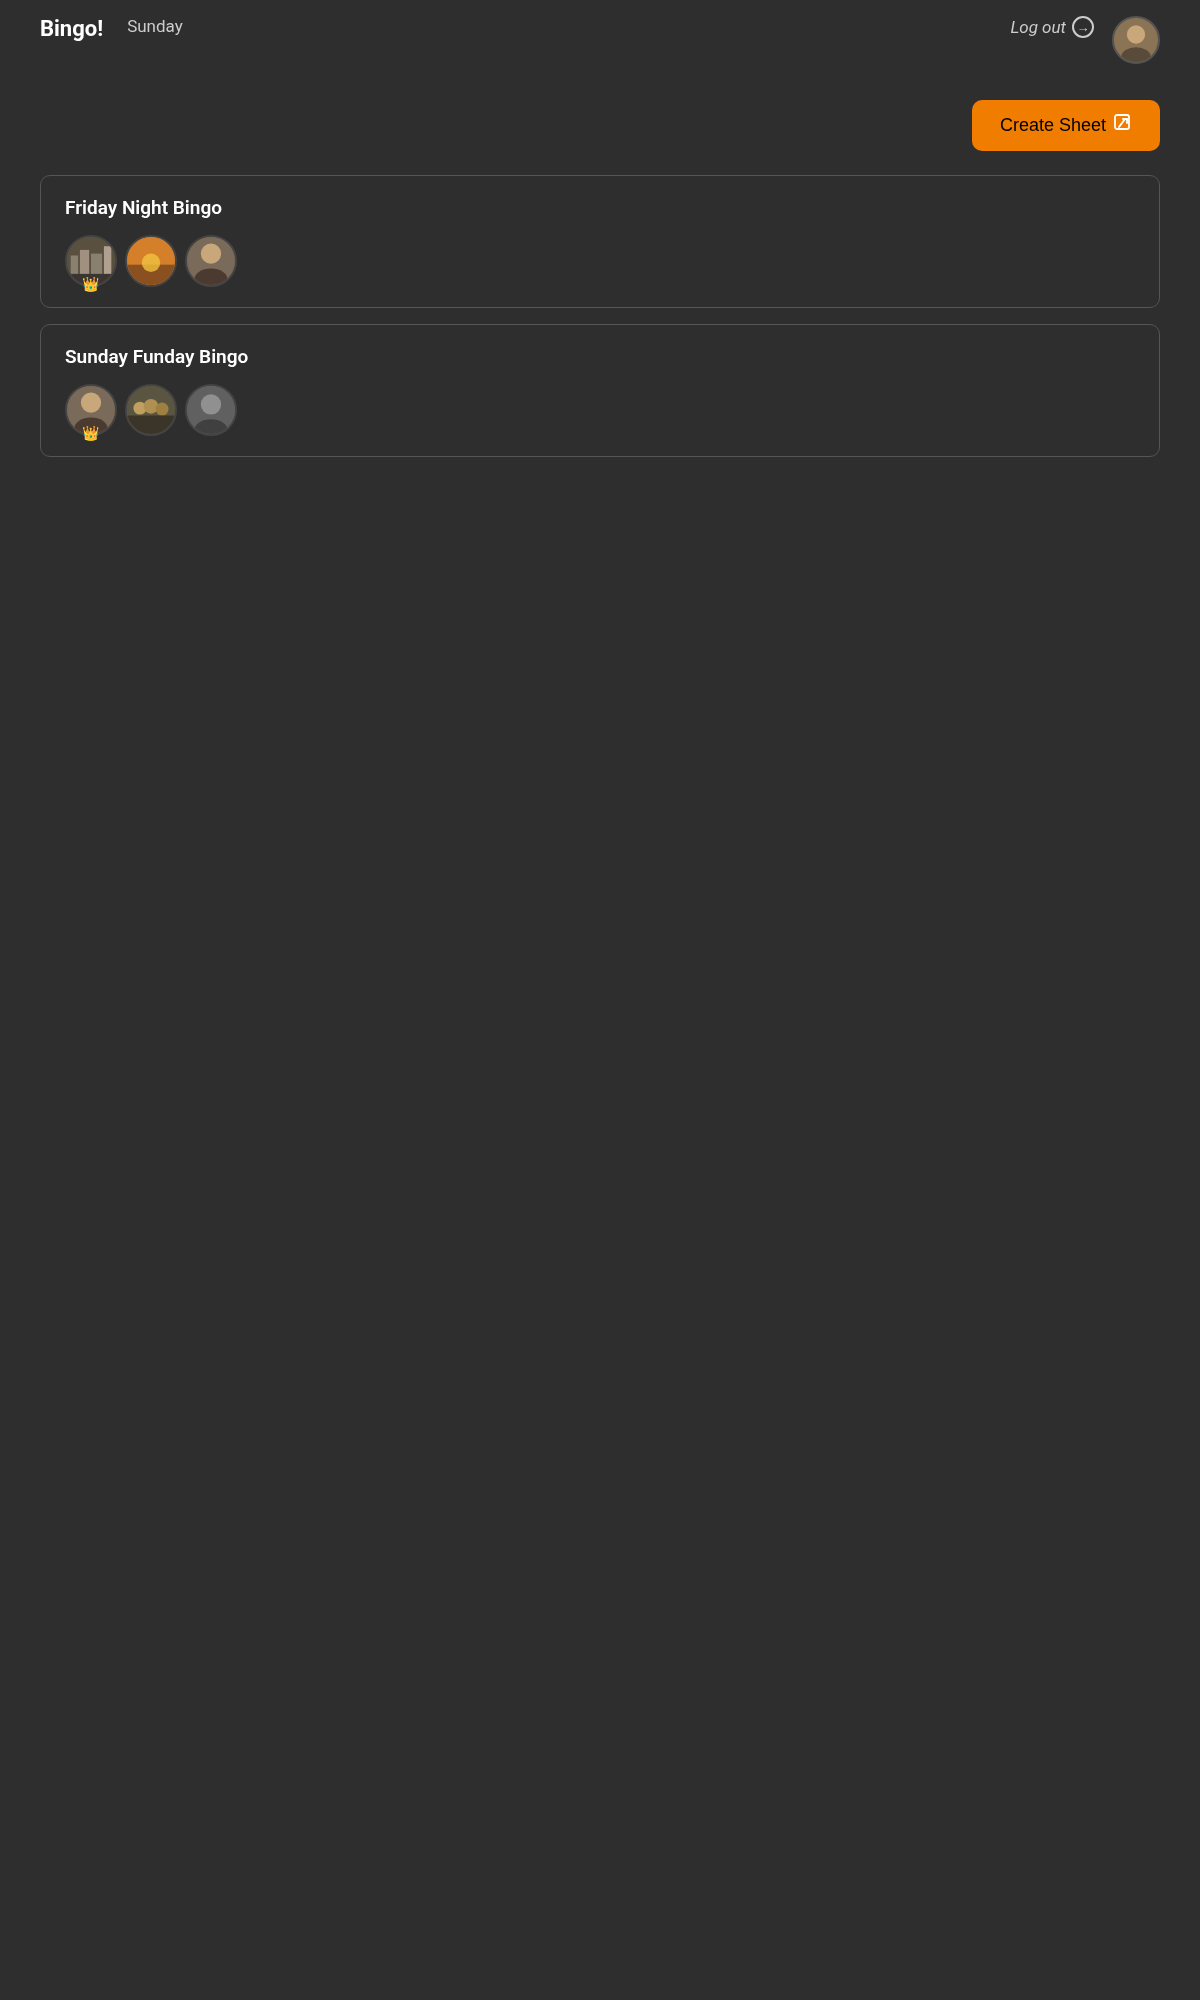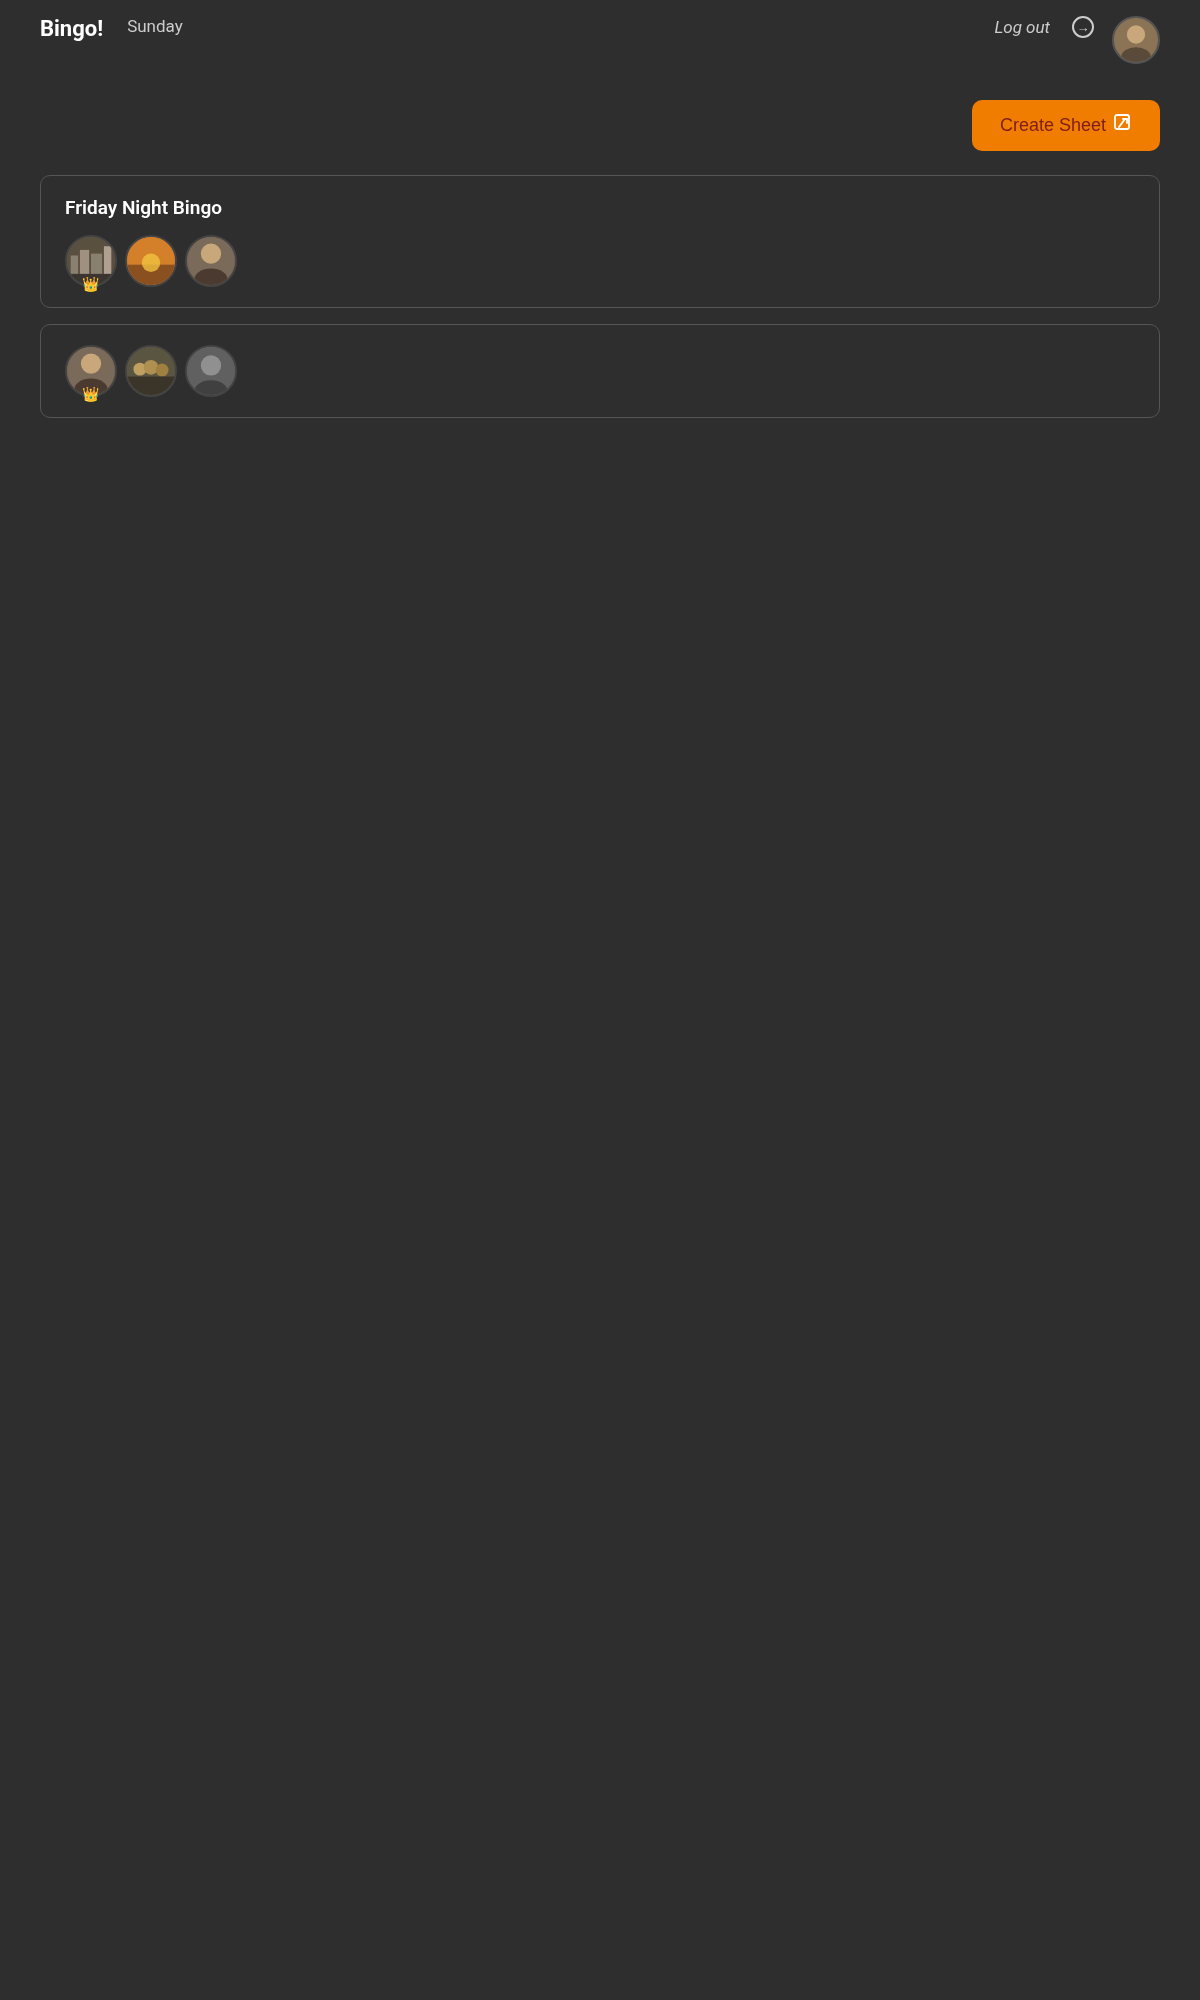--- a/index.html
+++ b/index.html
@@ -31,21 +31,21 @@
       font-size: 17px;
       color: #cccccc;
       cursor: pointer;
     }
 
     .nav-spacer { flex: 1; }
 
     .nav-logout {
       display: flex;
       align-items: center;
-      gap: 22px;
+      gap: 6px;
       font-style: italic;
       font-size: 17px;
       color: #cccccc;
       cursor: pointer;
       margin-right: 18px;
     }
 
     .logout-arrow {
       width: 22px;
       height: 22px;
@@ -79,21 +79,21 @@
     .main-content {
       padding: 20px 40px;
     }
 
     
     .create-sheet-btn {
       display: flex;
       align-items: center;
       gap: 8px;
       background-color: #f07c00;
-      color: #7f1d1d;
+      color: #000000;
       border: none;
       border-radius: 10px;
       padding: 14px 28px;
       font-size: 18px;
       font-weight: 500;
       cursor: pointer;
       margin-left: auto;
       margin-bottom: 24px;
     }
 
@@ -246,20 +246,21 @@
       <rect width="52" height="52" fill="none"></rect>
       <rect width="52" height="52" fill="#7a6a5a"></rect>
          <circle cx="26" cy="18" r="11" fill="#c8a87a"></circle>
          <ellipse cx="26" cy="46" rx="18" ry="12" fill="#4a3a30"></ellipse>
     </svg>
             </div>
           </div>
         </div>
       </div>
       <div class="sheet-card">
+        <div class="sheet-title">Sunday Funday Bingo</div>
         <div class="avatars-row">
           <div class="avatar-wrap">
             <div class="avatar-circle av-person2">
               <svg viewBox="0 0 52 52" width="52" height="52" xmlns="http://www.w3.org/2000/svg">
       <rect width="52" height="52" fill="none"></rect>
       <rect width="52" height="52" fill="#7a6a5a"></rect>
          <circle cx="26" cy="18" r="11" fill="#c8a87a"></circle>
          <ellipse cx="26" cy="46" rx="18" ry="12" fill="#4a3a30"></ellipse>
     </svg>
             </div>

